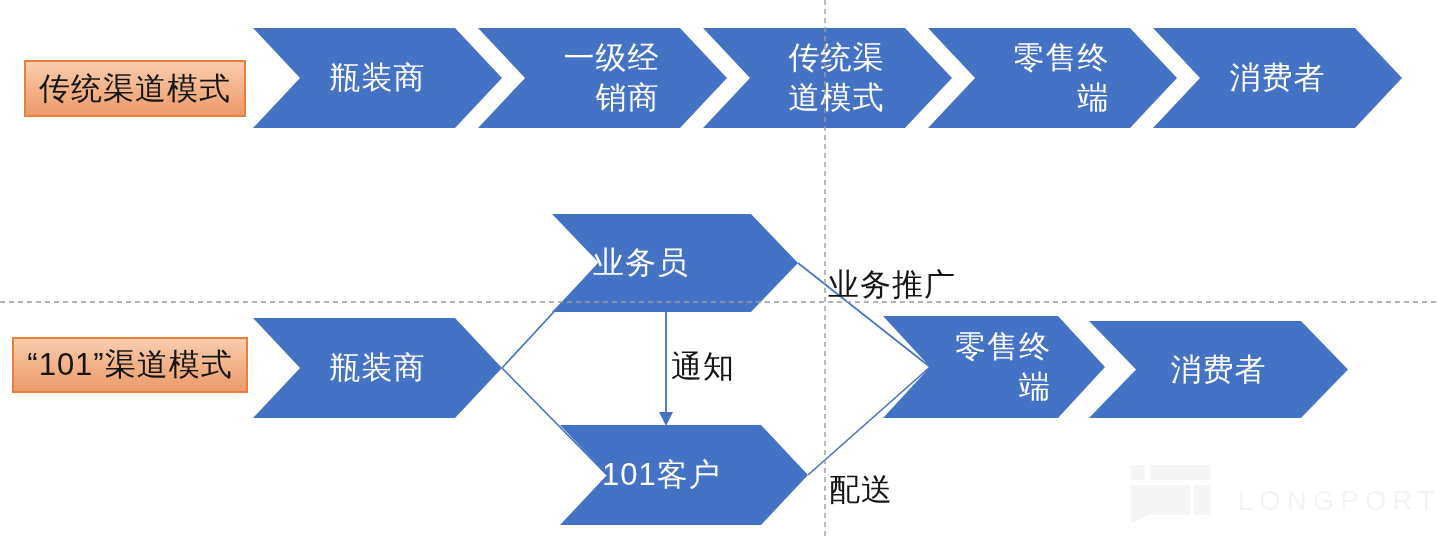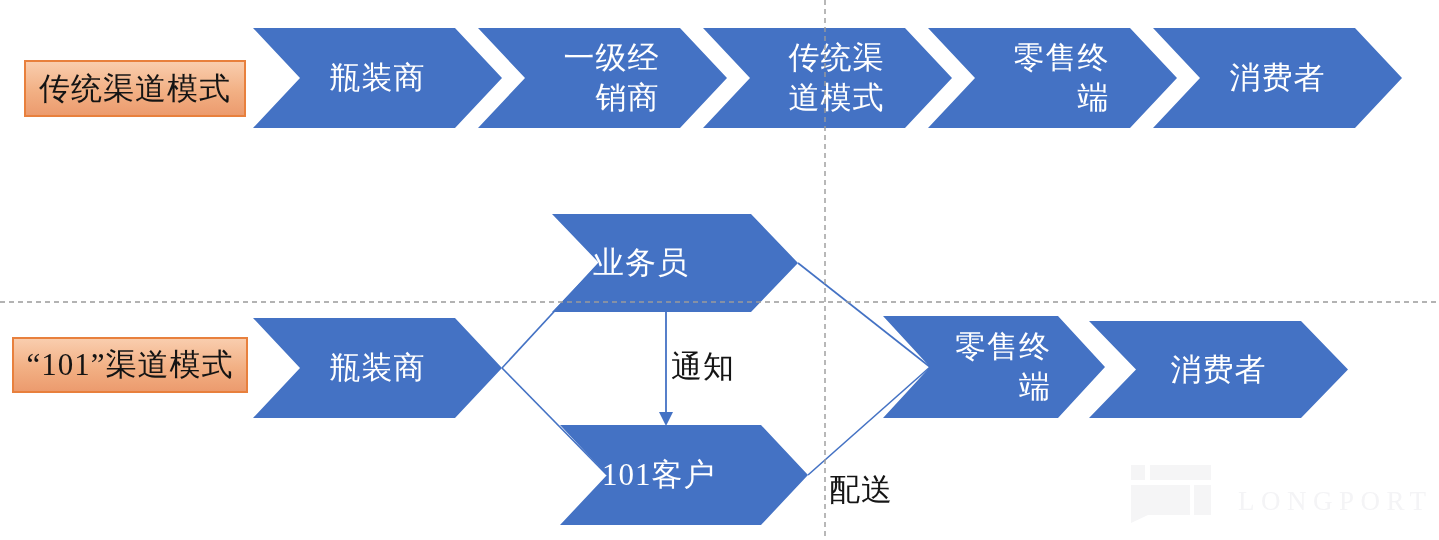--- a/index.html
+++ b/index.html
@@ -1,18 +1,18 @@
 <!DOCTYPE html>
 <html style="--chevron_blue: #4472C4; --chevron_text: #ffffff; --connector_blue: #4472C4; --label_border: #E8803D; --label_grad_top: #F9CDAE; --label_grad_bottom: #EC9B6E; --dashed_guide: #9B9B9B; --annotation_text: #151515; --watermark: #F4F4F6;"><head>
 <meta charset="utf-8">
 <style>
   html,body{margin:0;padding:0;background:#fff;}
   #stage{
     position:relative;width:1439px;height:540px;background:#fff;overflow:hidden;
-    font-family:Liberation Serif, serif;
+    font-family:Liberation Sans, sans-serif;
   }
   .layer{position:absolute;left:0;top:0;width:1439px;height:540px;pointer-events:none;}
   .z1{z-index:1}.z4{z-index:4}
 
   
   .chev{
     position:absolute;z-index:2;
     background:var(--chevron_blue,#4472C4);
     clip-path:polygon(0 0, calc(100% - 47px) 0, 100% 50%, calc(100% - 47px) 100%, 0 100%, 47px 50%);
     display:flex;align-items:center;justify-content:center;
@@ -99,20 +99,21 @@
   <div class="chev" style="left:560px;top:425px;width:248px;height:100px">
     <span class="t3">101客户</span>
   </div>
   <div class="chev" style="left:883px;top:316px;width:222px;height:102px">
     <span class="t2">零售终端</span>
   </div>
   <div class="chev" style="left:1089px;top:321px;width:259px;height:97px">
     <span class="t1">消费者</span>
   </div>
 
+  <div class="anno" style="left:828px;top:264px">业务推广</div>
   <div class="anno" style="left:671px;top:346px">通知</div>
   <div class="anno" style="left:829px;top:469px">配送</div>
 
   <svg class="layer z4" width="1439" height="540" viewBox="0 0 1439 540">
     <line x1="825" y1="0" x2="825" y2="540" stroke="#9B9B9B" stroke-width="1.4" stroke-dasharray="5 4"></line>
     <line x1="0" y1="302" x2="1439" y2="302" stroke="#9B9B9B" stroke-width="1.4" stroke-dasharray="5 4"></line>
   </svg>
 
 </div>
 

